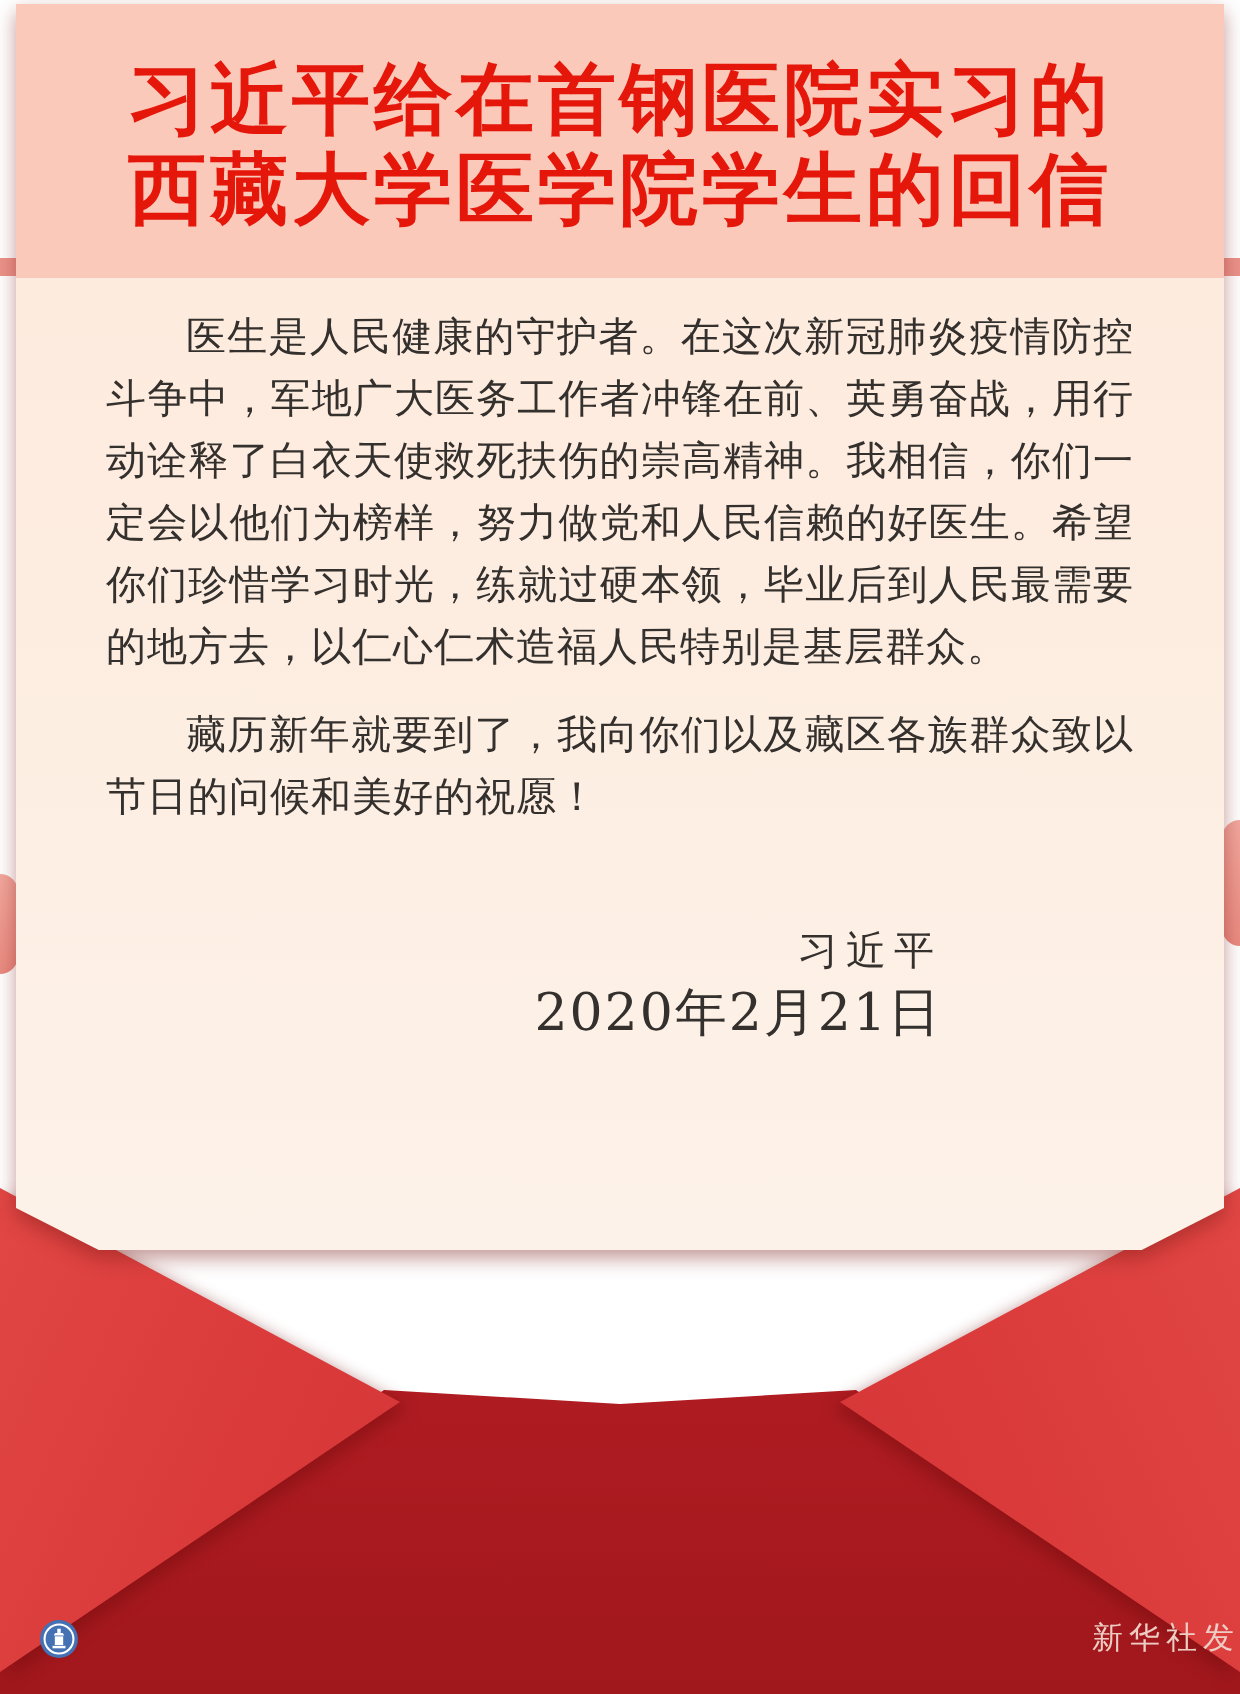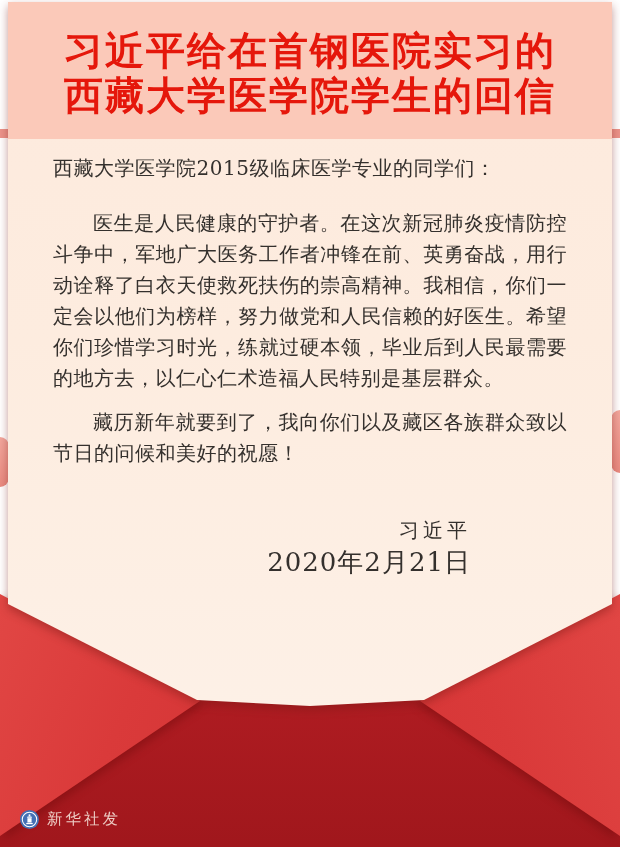--- a/index.html
+++ b/index.html
@@ -3,21 +3,21 @@
 <meta charset="utf-8">
 <style>
   html,body{margin:0;padding:0;background:#ffffff;}
   .page{
     position:relative;width:620px;height:847px;background:#ffffff;
     overflow:hidden;font-family:"DejaVu Serif","Liberation Serif",serif;
   }
   
   .letter-shadow{position:absolute;inset:0;z-index:3;filter:drop-shadow(0 4px 5px rgba(120,25,20,.45));pointer-events:none;}
   .letter{
-    position:absolute;left:8px;top:2px;width:604px;height:845px;
+    position:absolute;left:8px;top:2px;width:604px;height:623px;
     clip-path:polygon(0 0,604px 0,604px 602px,416px 698px,302px 704px,189px 698px,0 602px);
     background:linear-gradient(180deg,#fdeadd 0%,#fdecdf 40%,#fdf2e9 100%);
     pointer-events:auto;
   }
   .banner{
     height:137px;background:#fbc9b9;
     display:flex;flex-direction:column;justify-content:center;align-items:center;
     padding-top:4px;box-sizing:border-box;
   }
   .banner .t-line{
@@ -57,21 +57,21 @@
   
   .edge-sliver{position:absolute;width:8px;height:9px;background:#eb938a;z-index:0;}
   .sliver-left{left:0;top:129px;}
   .sliver-right{right:0;top:129px;}
   .edge-bump{position:absolute;width:9px;background:linear-gradient(180deg,#f2a79d,#e98a80);z-index:0;}
   .bump-left{left:0;top:437px;height:50px;border-radius:0 10px 10px 0;}
   .bump-right{right:0;top:410px;height:63px;border-radius:10px 0 0 10px;}
   
   .credit{
     position:absolute;left:0;right:0;top:809px;z-index:4;
-    display:flex;align-items:center;justify-content:flex-start;gap:8px;margin-left:20px;
+    display:flex;align-items:center;justify-content:space-between;gap:8px;margin-left:20px;
   }
   .logo-circle{width:19px;height:19px;display:block;}
   .credit-text{
     color:#edccc4;font-size:15.5px;letter-spacing:3px;
     font-family:"DejaVu Serif","Liberation Serif",serif;
   }
 </style>
 </head>
 <body>
 
@@ -93,21 +93,20 @@
     <div class="flap flap-right"></div>
   </div>
 
   <div class="letter-shadow">
     <div class="letter">
       <div class="banner">
         <div class="t-line">习近平给在首钢医院实习的</div>
         <div class="t-line">西藏大学医学院学生的回信</div>
       </div>
       <div class="body-text">
-        <p class="salutation">西藏大学医学院2015级临床医学专业的同学们：</p>
         <p class="para">医生是人民健康的守护者。在这次新冠肺炎疫情防控斗争中，军地广大医务工作者冲锋在前、英勇奋战，用行动诠释了白衣天使救死扶伤的崇高精神。我相信，你们一定会以他们为榜样，努力做党和人民信赖的好医生。希望你们珍惜学习时光，练就过硬本领，毕业后到人民最需要的地方去，以仁心仁术造福人民特别是基层群众。</p>
         <p class="para para-last">藏历新年就要到了，我向你们以及藏区各族群众致以节日的问候和美好的祝愿！</p>
         <div class="sig-block">
           <div class="sig-name">习近平</div>
           <div class="sig-date">2020年2月21日</div>
         </div>
       </div>
     </div>
   </div>
 

